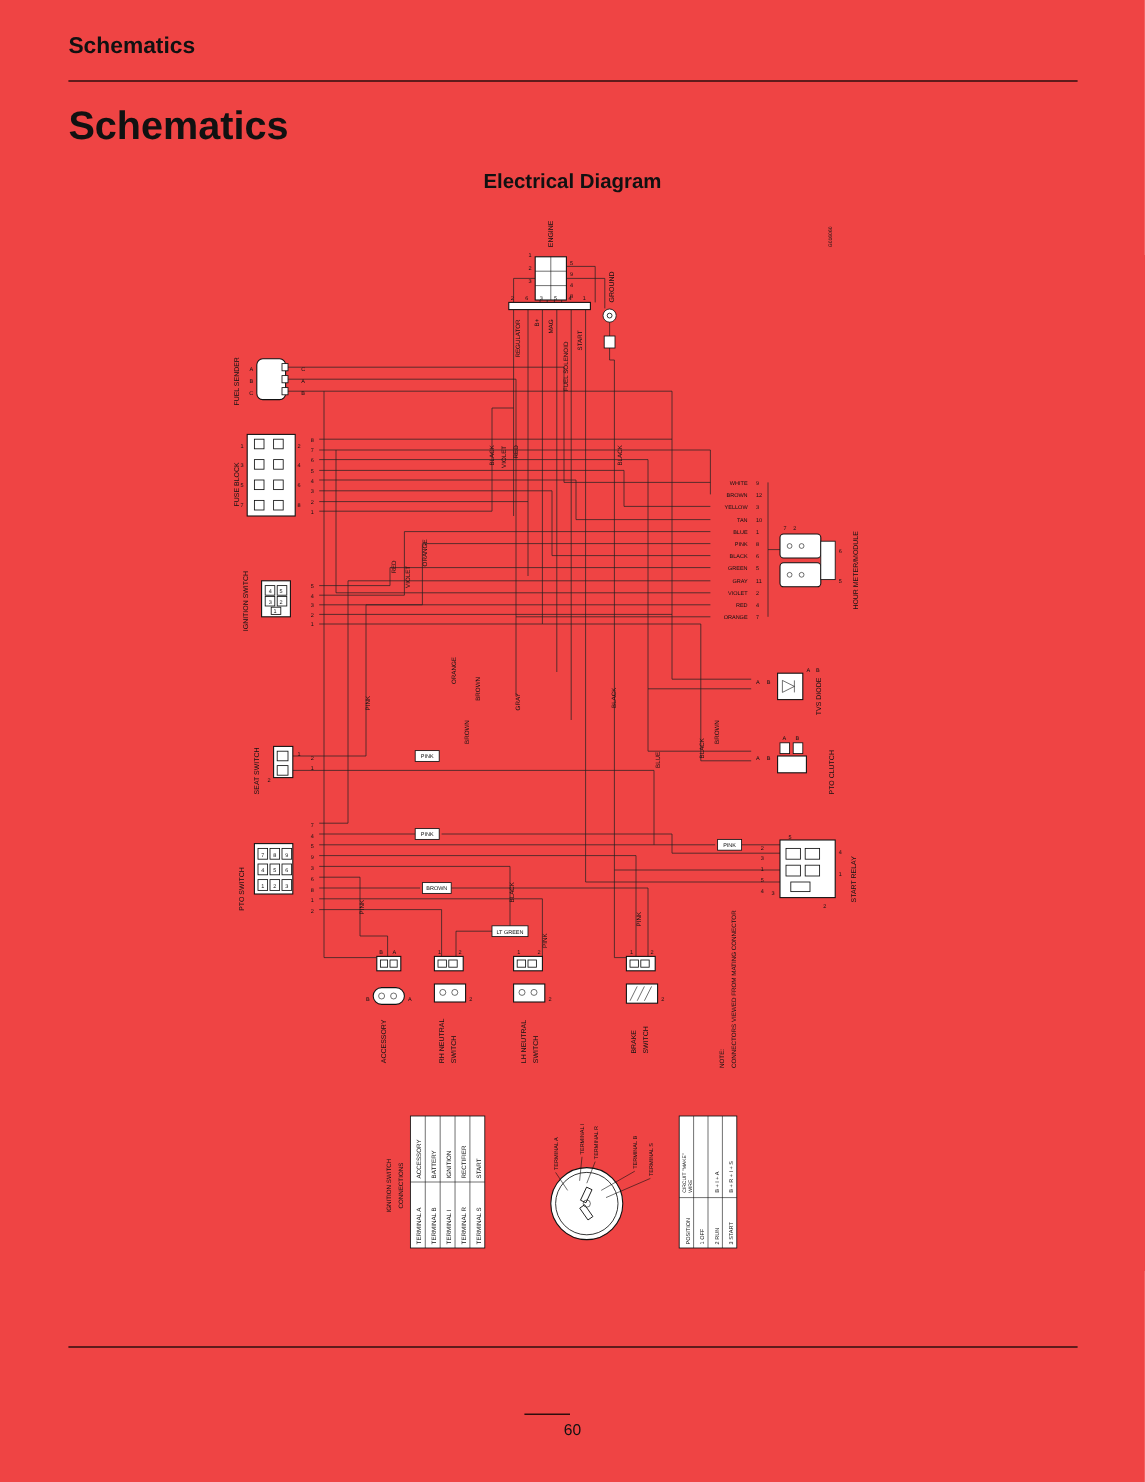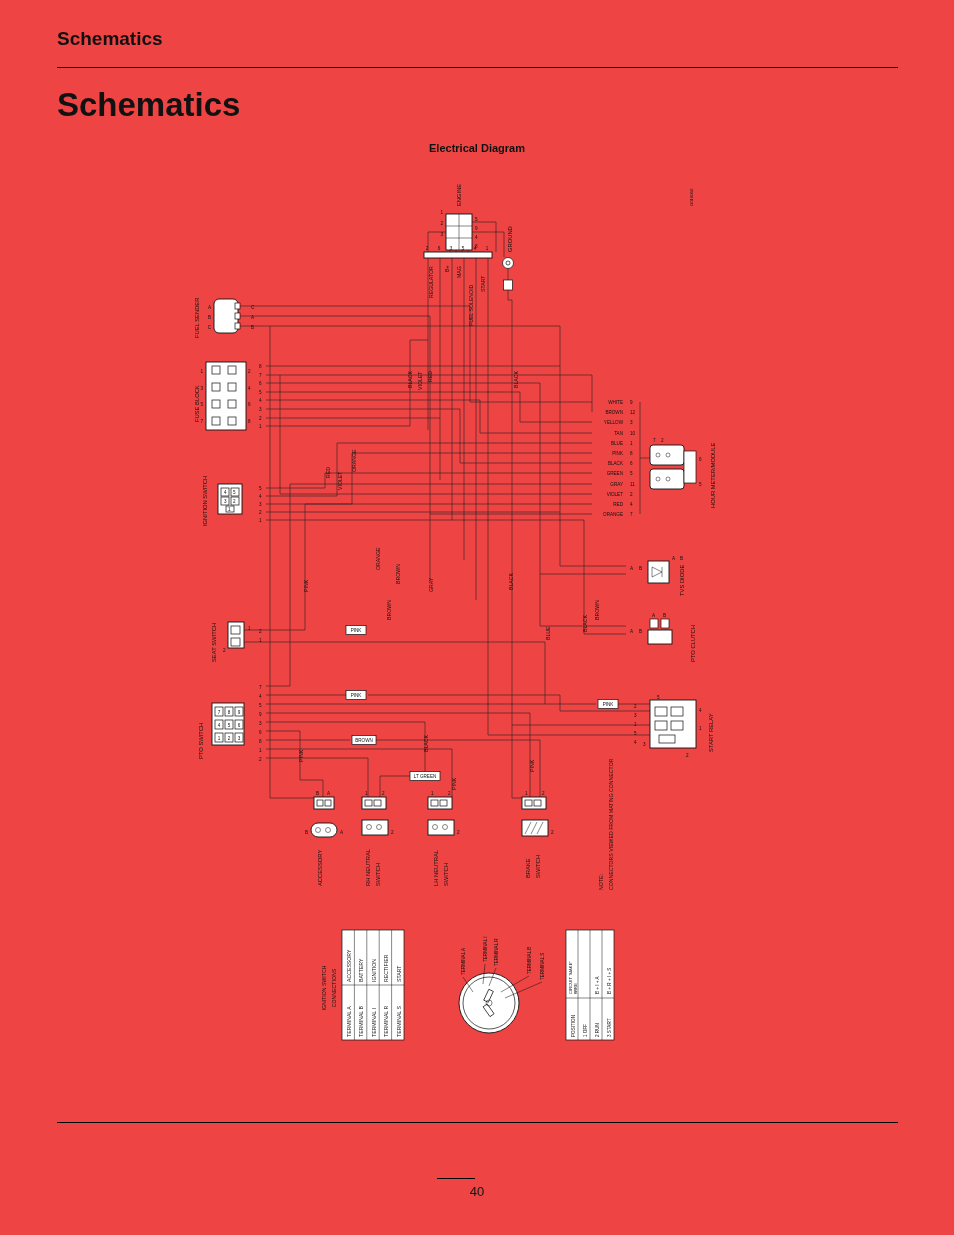--- a/index.html
+++ b/index.html
@@ -1,21 +1,21 @@
 <!DOCTYPE html>
 <html><head>
 <meta charset="utf-8">
 <style>
   html,body{margin:0;padding:0}
   body{width:954px;height:1235px;position:relative;background:#fff;font-family:"Liberation Sans",sans-serif;color:#111}
   .page{position:absolute;inset:0;background:#ef4444}
   .hdr{position:absolute;left:57px;top:28px;font-size:19px;font-weight:bold}
   .rule-top{position:absolute;left:57px;top:67px;width:841px;height:1px;background:#000}
   .h1{position:absolute;left:57px;top:86px;font-size:33px;font-weight:bold}
-  .sub{position:absolute;left:0;right:0;top:142px;text-align:center;font-size:11px;font-weight:bold}
+  .sub{position:absolute;left:0;right:0;top:142px;text-align:center;font-size:17px;font-weight:bold}
   .rule-bot{position:absolute;left:57px;top:1122px;width:841px;height:1px;background:#000}
   .pgline{position:absolute;left:437px;top:1178px;width:38px;height:1px;background:#000}
   .pg{position:absolute;left:0;right:0;top:1184px;text-align:center;font-size:13px}
   svg{position:absolute;left:0;top:0}
   svg text{fill:#111}
   .t4{font-size:4.2px}.t45{font-size:4.6px}.t5{font-size:5.2px}.t55{font-size:5.8px}
   .w line{stroke:#222;stroke-width:0.6}
   .cmp{fill:#fff;stroke:#111;stroke-width:0.9}
   .cmp2{fill:#fff;stroke:#111;stroke-width:0.7}
   .box{fill:#fff;stroke:#111;stroke-width:0.7}
@@ -422,14 +422,14 @@
       <text class="t45" x="46" y="21"></text>
       <text class="t45" x="3" y="33">2 RUN</text>
       <text class="t45" x="46" y="33">B + I + A</text>
       <text class="t45" x="3" y="45">3 START</text>
       <text class="t45" x="46" y="45">B + R + I + S</text>
     </g>
   </svg>
 
   <div class="rule-bot"></div>
   <div class="pgline"></div>
-  <div class="pg">40</div>
+  <div class="pg">60</div>
 </div>
 
 </body></html>

